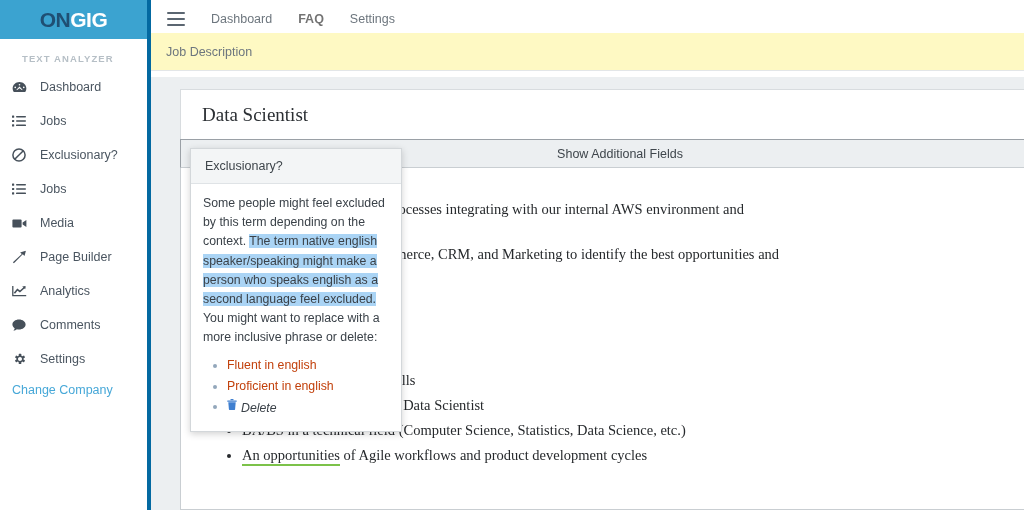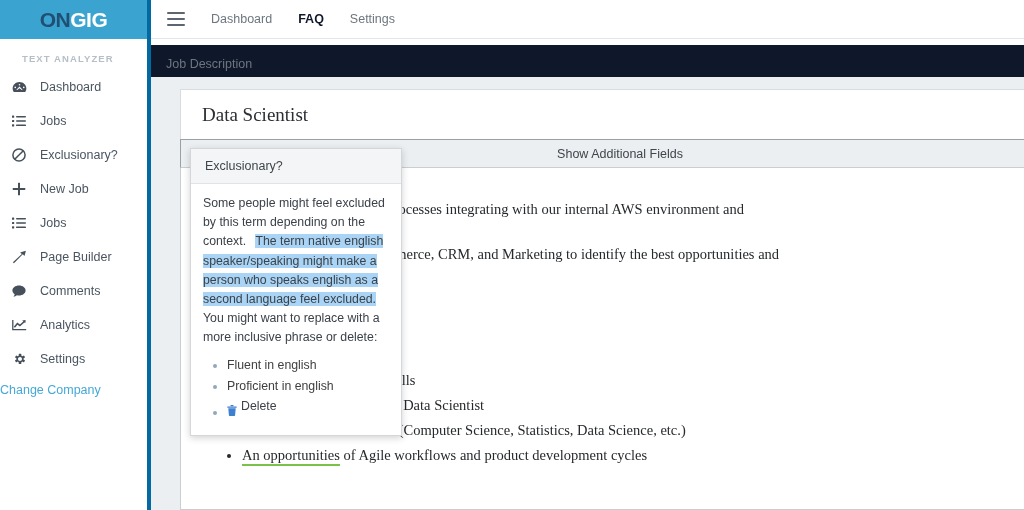--- a/index.html
+++ b/index.html
@@ -57,20 +57,21 @@
     margin-right: 9px;
     display: inline-flex; align-items: center; justify-content: flex-start;
     color: #46505a;
     flex: 0 0 auto;
   }
   .side-icon svg { display: block; }
   .side-label { white-space: nowrap; }
   .change-company {
     color: #47a8d8;
     font-size: 12.5px;
+    padding-left: 12px;
     margin-top: 7px;
     cursor: pointer;
   }
 
   
   .topnav {
     position: absolute; left: 151px; top: 0;
     width: 873px; height: 39px;
     background: #ffffff;
     border-bottom: 1px solid #e3e6e8;
@@ -83,27 +84,27 @@
     cursor: pointer;
   }
   .hamburger span { display: block; height: 2px; background: #5b6671; border-radius: 1px; }
   .nav-link {
     font-size: 12.5px;
     color: #6d767e;
     margin-right: 26px;
     cursor: pointer;
     white-space: nowrap;
   }
-  .nav-link.active { color: #0f172a; font-weight: bold; }
+  .nav-link.active { color: #737373; font-weight: bold; }
 
   
   .breadcrumb-bar {
-    position: absolute; left: 151px; top: 45px;
+    position: absolute; left: 151px; top: 33px;
     width: 873px; height: 38px;
-    background: #0f172a;
+    background: #fef9c3;
     border-bottom: 1px solid #e3e6e8;
     display: flex; align-items: center;
   }
   .breadcrumb-text {
     font-size: 12.5px; color: #6d767e;
     margin-left: 15px;
   }
 
   
   .page-body {
@@ -193,36 +194,36 @@
     padding: 10px 0 10px 14px;
     font-size: 12.5px;
     color: #3e454b;
   }
   .popup-body {
     padding: 10px 12px 12px 12px;
     font-size: 12.3px;
     color: #3b4249;
     line-height: 1.56;
   }
-  .hl { background: #aad4f5; margin-left: 6px; }
+  .hl { background: #aad4f5; }
   .popup-sugg {
     margin: 9px 0 0 0;
     padding-left: 24px;
     list-style: disc;
     color: #93a7bb;
   }
   .popup-sugg li { margin-bottom: 1px; }
   .sugg-link {
-    color: #404040;
+    color: #c2410c;
     font-size: 12.3px;
     cursor: pointer;
   }
   .del-row {
-    display: inline-flex; align-items: flex-end; gap: 4px;
-    color: #3b4249; font-size: 12.3px; cursor: pointer;
+    display: inline-flex; align-items: flex-start; gap: 4px;
+    color: #3b4249; font-style: italic; font-size: 12.3px; cursor: pointer;
   }
   .trash { color: #3f7fd0; display: inline-flex; }
 </style>
 </head>
 <body>
 
 <div id="app">
 
   <div class="sidebar">
 
@@ -263,79 +264,79 @@
     <div class="side-item">
       <span class="side-icon">
         <svg width="14" height="14" viewBox="0 0 14 14">
             <circle cx="7" cy="7" r="6.1" fill="none" stroke="currentColor" stroke-width="1.5"></circle>
             <line x1="2.7" y1="11.3" x2="11.3" y2="2.7" stroke="currentColor" stroke-width="1.5"></line>
           </svg>
       </span>
       <span class="side-label">Exclusionary?</span>
     </div>
 
-    <div class="side-item">
-      <span class="side-icon">
-        <svg width="14" height="14" viewBox="0 0 14 14">
-            <g fill="currentColor">
-              <rect x="6" y="0.7" width="2" height="12.6" rx="0.4"></rect>
-              <rect x="0.7" y="6" width="12.6" height="2" rx="0.4"></rect>
-            </g>
-          </svg>
-      </span>
-      <span class="side-label">New Job</span>
-    </div>
 
 
     <div class="side-item">
       <span class="side-icon">
         <svg width="14" height="12" viewBox="0 0 14 12">
             <g fill="currentColor">
               <rect x="0" y="0.6" width="2.2" height="2.2" rx="0.5"></rect>
               <rect x="4" y="1" width="10" height="1.5" rx="0.7"></rect>
               <rect x="0" y="4.9" width="2.2" height="2.2" rx="0.5"></rect>
               <rect x="4" y="5.3" width="10" height="1.5" rx="0.7"></rect>
               <rect x="0" y="9.2" width="2.2" height="2.2" rx="0.5"></rect>
               <rect x="4" y="9.6" width="10" height="1.5" rx="0.7"></rect>
             </g>
           </svg>
       </span>
       <span class="side-label">Jobs</span>
     </div>
 
+    <div class="side-item">
+      <span class="side-icon">
+        <svg width="15" height="11" viewBox="0 0 15 11">
+            <g fill="currentColor">
+              <rect x="0.4" y="1.4" width="9.2" height="8.2" rx="1"></rect>
+              <path d="M10.6 4.4l3.8-2.4v7l-3.8-2.4z"></path>
+            </g>
+          </svg>
+      </span>
+      <span class="side-label">Media</span>
+    </div>
 
     <div class="side-item">
       <span class="side-icon">
         <svg width="14" height="14" viewBox="0 0 14 14">
             <path fill="currentColor" d="M12.9 1.1L8.1 2.4l1.7 1.7L.9 12.2l1 1 8.9-8.9 1.7 1.7 1.3-4.8c.1-.2-.1-.4-.3-.3z"></path>
           </svg>
       </span>
       <span class="side-label">Page Builder</span>
-    </div>
-
-    <div class="side-item">
-      <span class="side-icon">
-        <svg width="14" height="12" viewBox="0 0 14 12">
-            <path fill="currentColor" d="M7 0.6C3.3.6.4 2.8.4 5.5c0 1.5.9 2.9 2.3 3.8-.1.9-.6 1.7-1.3 2.2 1.3 0 2.6-.5 3.5-1.3.7.2 1.4.3 2.1.3 3.7 0 6.6-2.2 6.6-5C13.6 2.8 10.7.6 7 .6z"></path>
-          </svg>
-      </span>
-      <span class="side-label">Comments</span>
     </div>
 
     <div class="side-item">
       <span class="side-icon">
         <svg width="15" height="12" viewBox="0 0 15 12">
             <g fill="none" stroke="currentColor" stroke-width="1.6">
               <path d="M0.8 1v9.6h13.4" stroke-width="1.3"></path>
               <path d="M2.4 8.2l3-3.6 2.5 1.9L12.9 2"></path>
             </g>
             <polygon fill="currentColor" points="10.2,1.4 13.6,1 13.3,4.3"></polygon>
           </svg>
       </span>
       <span class="side-label">Analytics</span>
+    </div>
+
+    <div class="side-item">
+      <span class="side-icon">
+        <svg width="14" height="12" viewBox="0 0 14 12">
+            <path fill="currentColor" d="M7 0.6C3.3.6.4 2.8.4 5.5c0 1.5.9 2.9 2.3 3.8-.1.9-.6 1.7-1.3 2.2 1.3 0 2.6-.5 3.5-1.3.7.2 1.4.3 2.1.3 3.7 0 6.6-2.2 6.6-5C13.6 2.8 10.7.6 7 .6z"></path>
+          </svg>
+      </span>
+      <span class="side-label">Comments</span>
     </div>
 
     <div class="side-item">
       <span class="side-icon">
         <svg width="14" height="14" viewBox="0 0 14 14">
             <path fill="currentColor" d="M12.6 8.1l-1.1-.6c.1-.4.1-.7 0-1.1l1.1-.6c.3-.2.4-.5.3-.8l-.6-1.1c-.2-.3-.5-.4-.8-.2l-1.1.6c-.3-.3-.6-.4-1-.6V2.4c0-.3-.3-.6-.6-.6H7.3c-.3 0-.6.3-.6.6v1.3c-.4.1-.7.3-1 .6l-1.1-.6c-.3-.2-.6-.1-.8.2l-.6 1.1c-.2.3-.1.6.2.8l1.1.6c-.1.4-.1.7 0 1.1l-1.1.6c-.3.2-.4.5-.2.8l.6 1.1c.2.3.5.4.8.2l1.1-.6c.3.3.6.4 1 .6v1.3c0 .3.3.6.6.6h1.4c.3 0 .6-.3.6-.6v-1.3c.4-.1.7-.3 1-.6l1.1.6c.3.2.6.1.8-.2l.6-1.1c.2-.3.1-.6-.2-.8zM8 8.9c-1.1 0-2-.9-2-2s.9-2 2-2 2 .9 2 2-.9 2-2 2z"></path>
           </svg>
       </span>
       <span class="side-label">Settings</span>
     </div>

